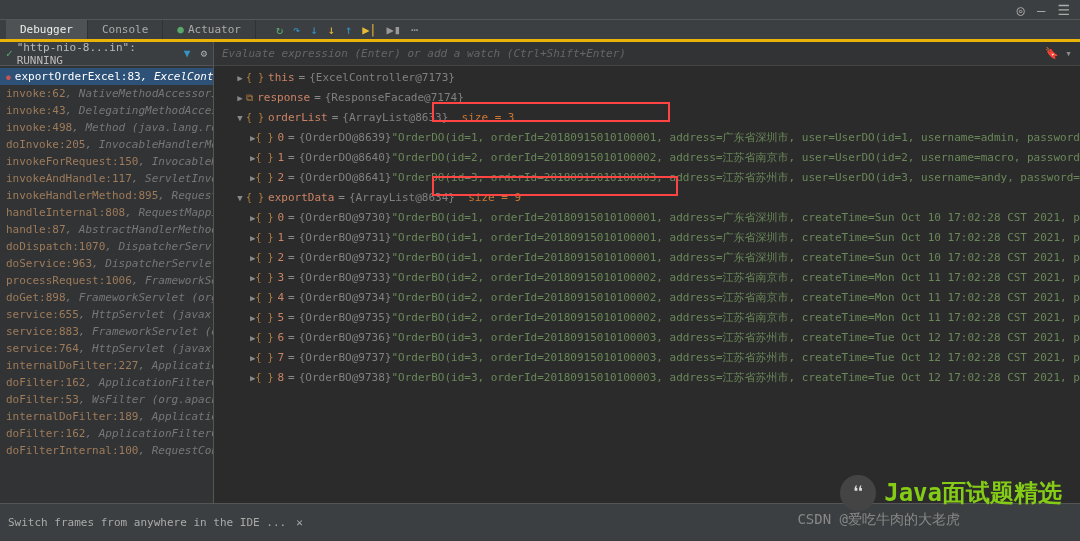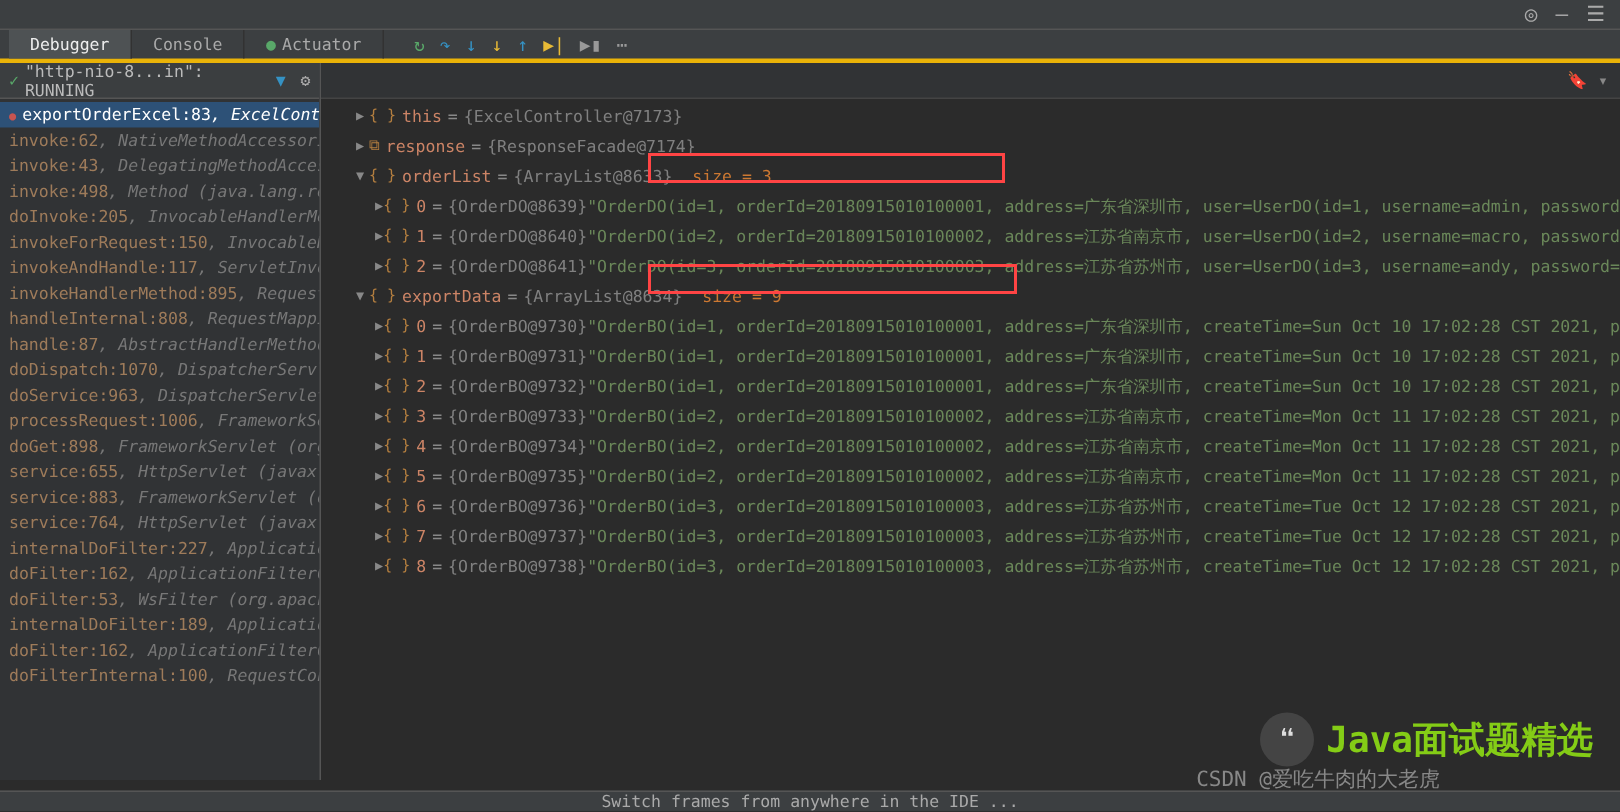--- a/index.html
+++ b/index.html
@@ -146,29 +146,28 @@
 .red-box {
   position: absolute;
   border: 2px solid #ff4444;
   pointer-events: none;
 }
 .status-bar {
   position: absolute;
   bottom: 0;
   left: 0;
   right: 0;
-  height: 14px;
+  height: 38px;
   background: #3c3f41;
   display: flex;
   align-items: center;
   padding: 0 8px;
   font-size: 11px;
   color: #aaa;
   border-top: 1px solid #555;
-  flex-direction: column;
 }
 .status-bar .close-x { margin-left: 10px; cursor: pointer; }
 .watermark {
   position: absolute;
   right: 18px;
   bottom: 30px;
   color: #eee;
   display: flex;
   align-items: center;
   gap: 8px;
@@ -249,20 +248,21 @@
         <div class="frame"><span class="fn">doFilter:162</span>, ApplicationFilterChain (</div>
         <div class="frame"><span class="fn">doFilter:53</span>, WsFilter (org.apache.tom</div>
         <div class="frame"><span class="fn">internalDoFilter:189</span>, ApplicationFilte</div>
         <div class="frame"><span class="fn">doFilter:162</span>, ApplicationFilterChain (</div>
         <div class="frame"><span class="fn">doFilterInternal:100</span>, RequestContex</div>
       </div>
   </div>
 
   <div class="right-panel">
     <div class="eval-bar">
+      <span>Evaluate expression (Enter) or add a watch (Ctrl+Shift+Enter)</span>
       <span class="bookmark">🔖 ▾</span>
     </div>
     <div class="vars">
 
       <div class="var-row indent1">
         <span class="caret">▶</span>
         <span class="obj-icon">{ }</span>
         <span class="name">this</span>
         <span class="eq">=</span>
         <span class="grey">{ExcelController@7173}</span>

